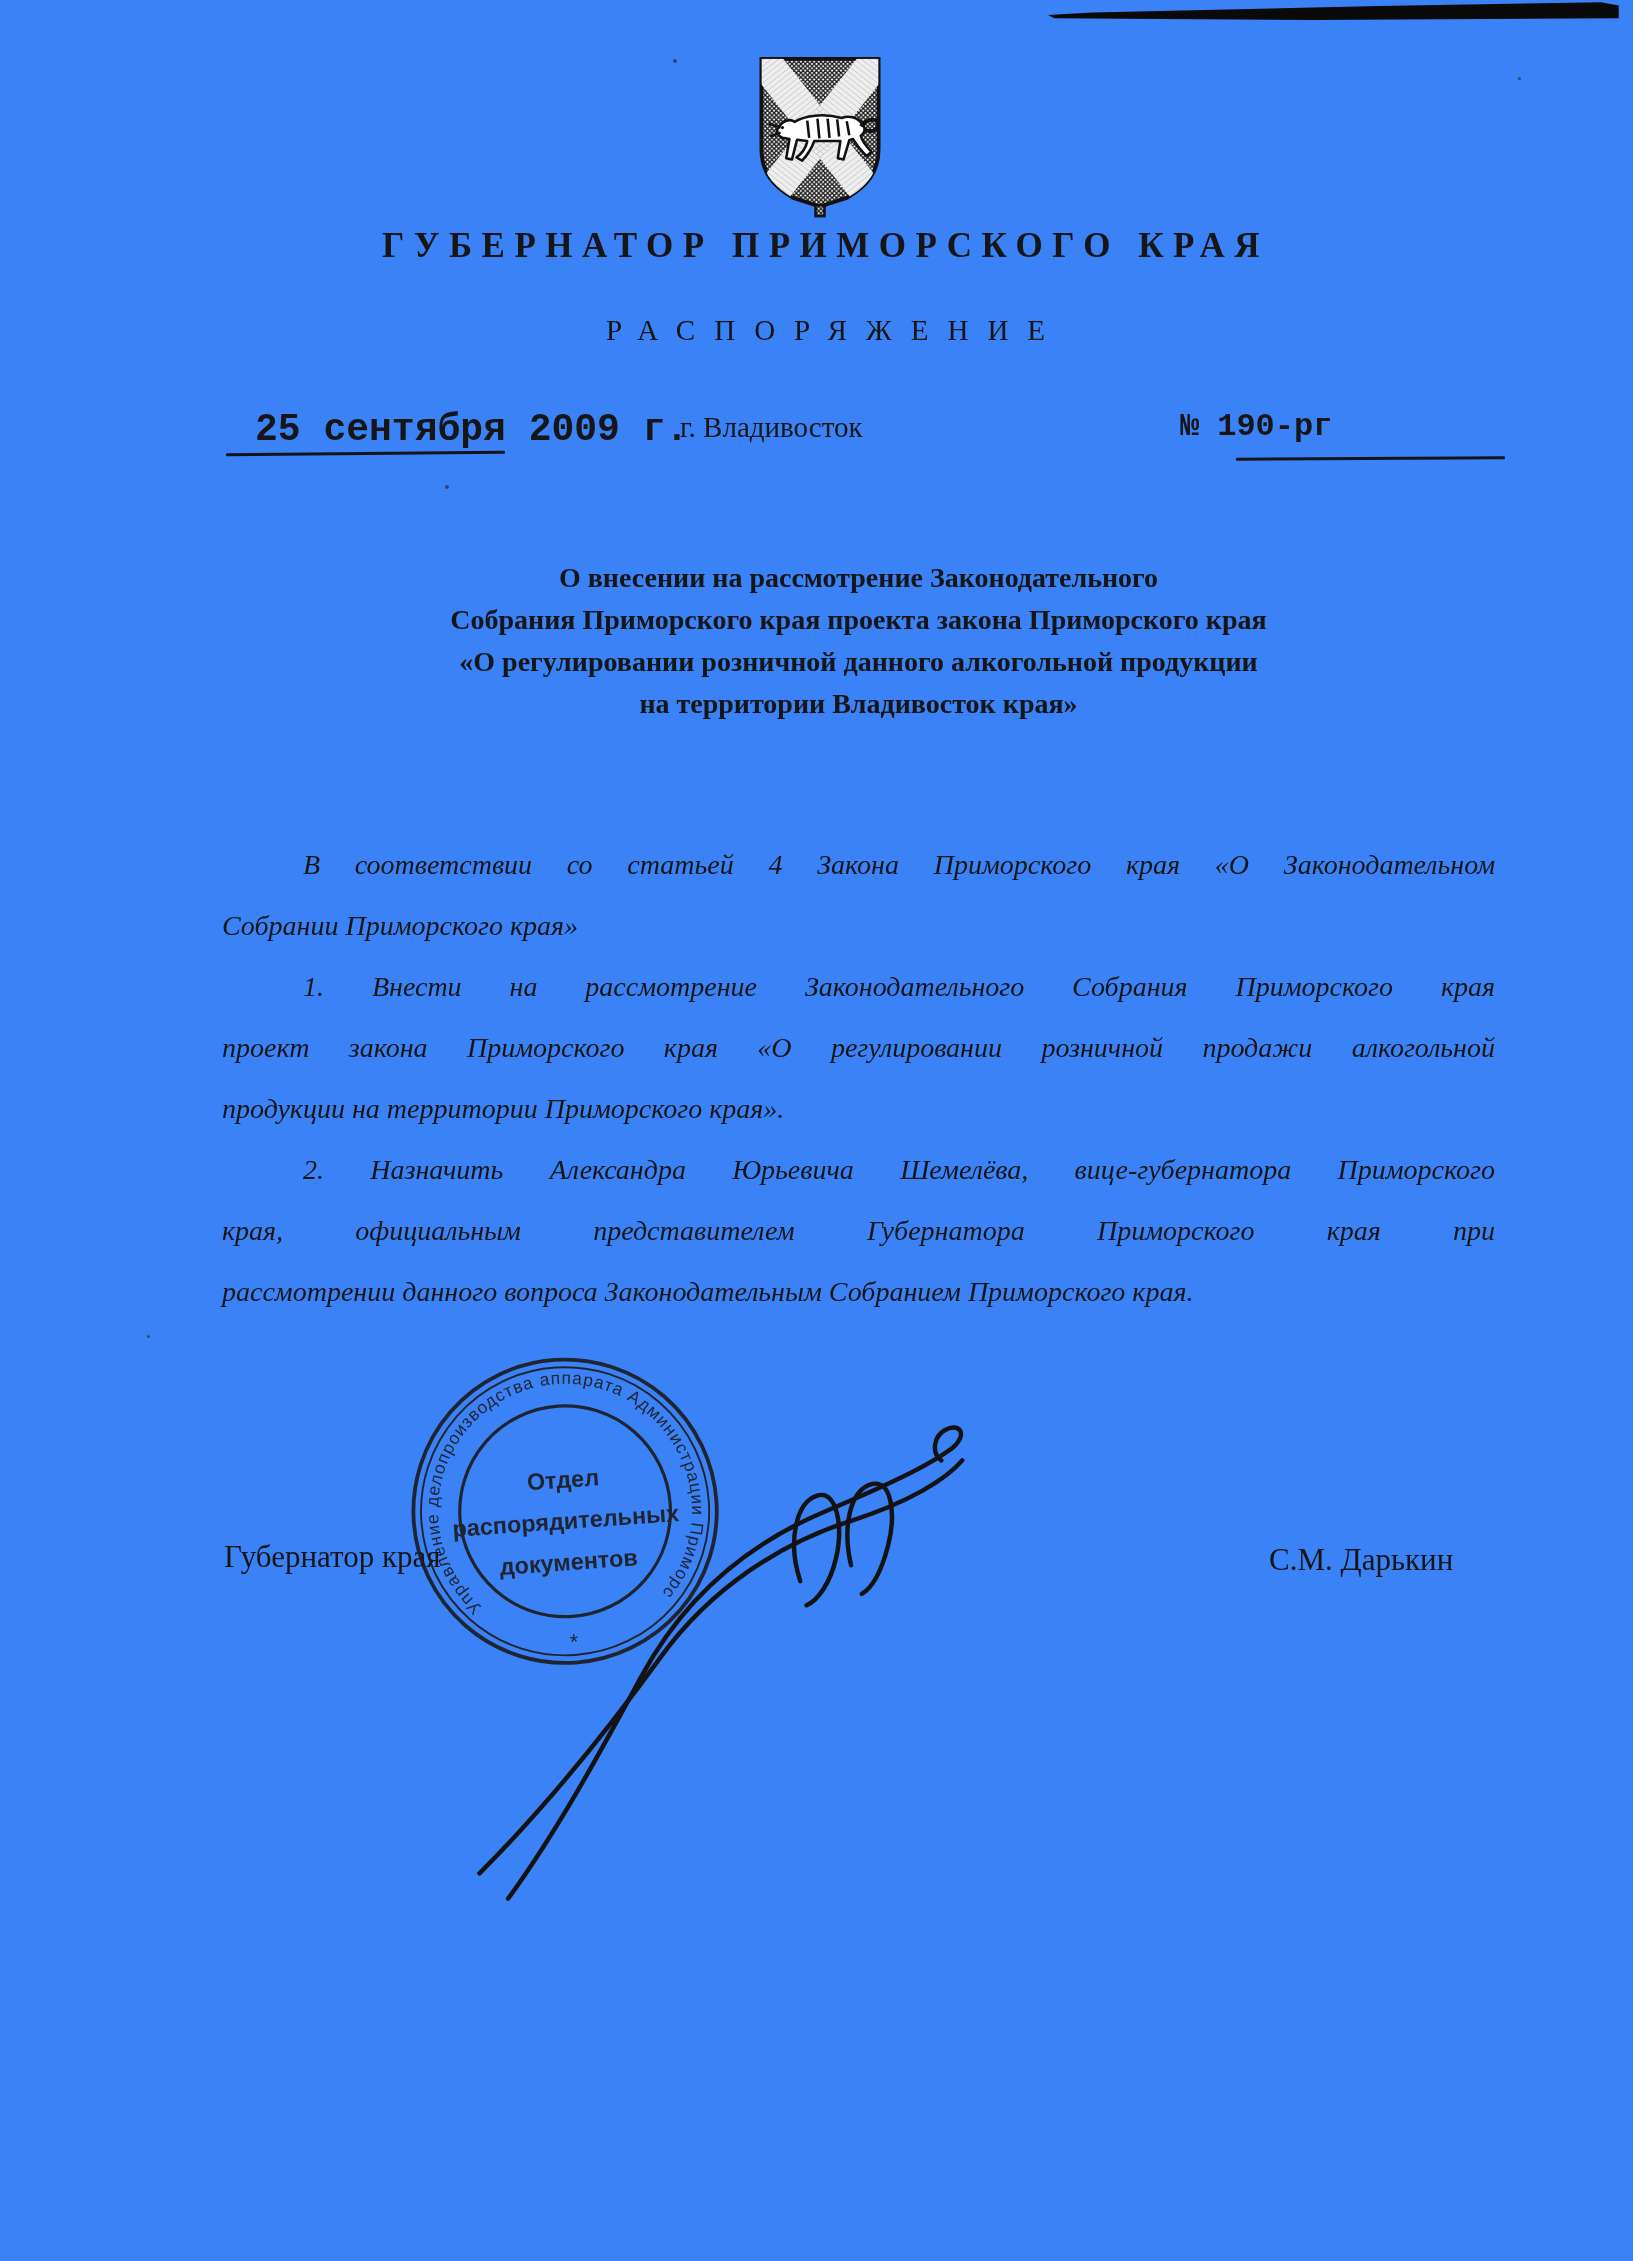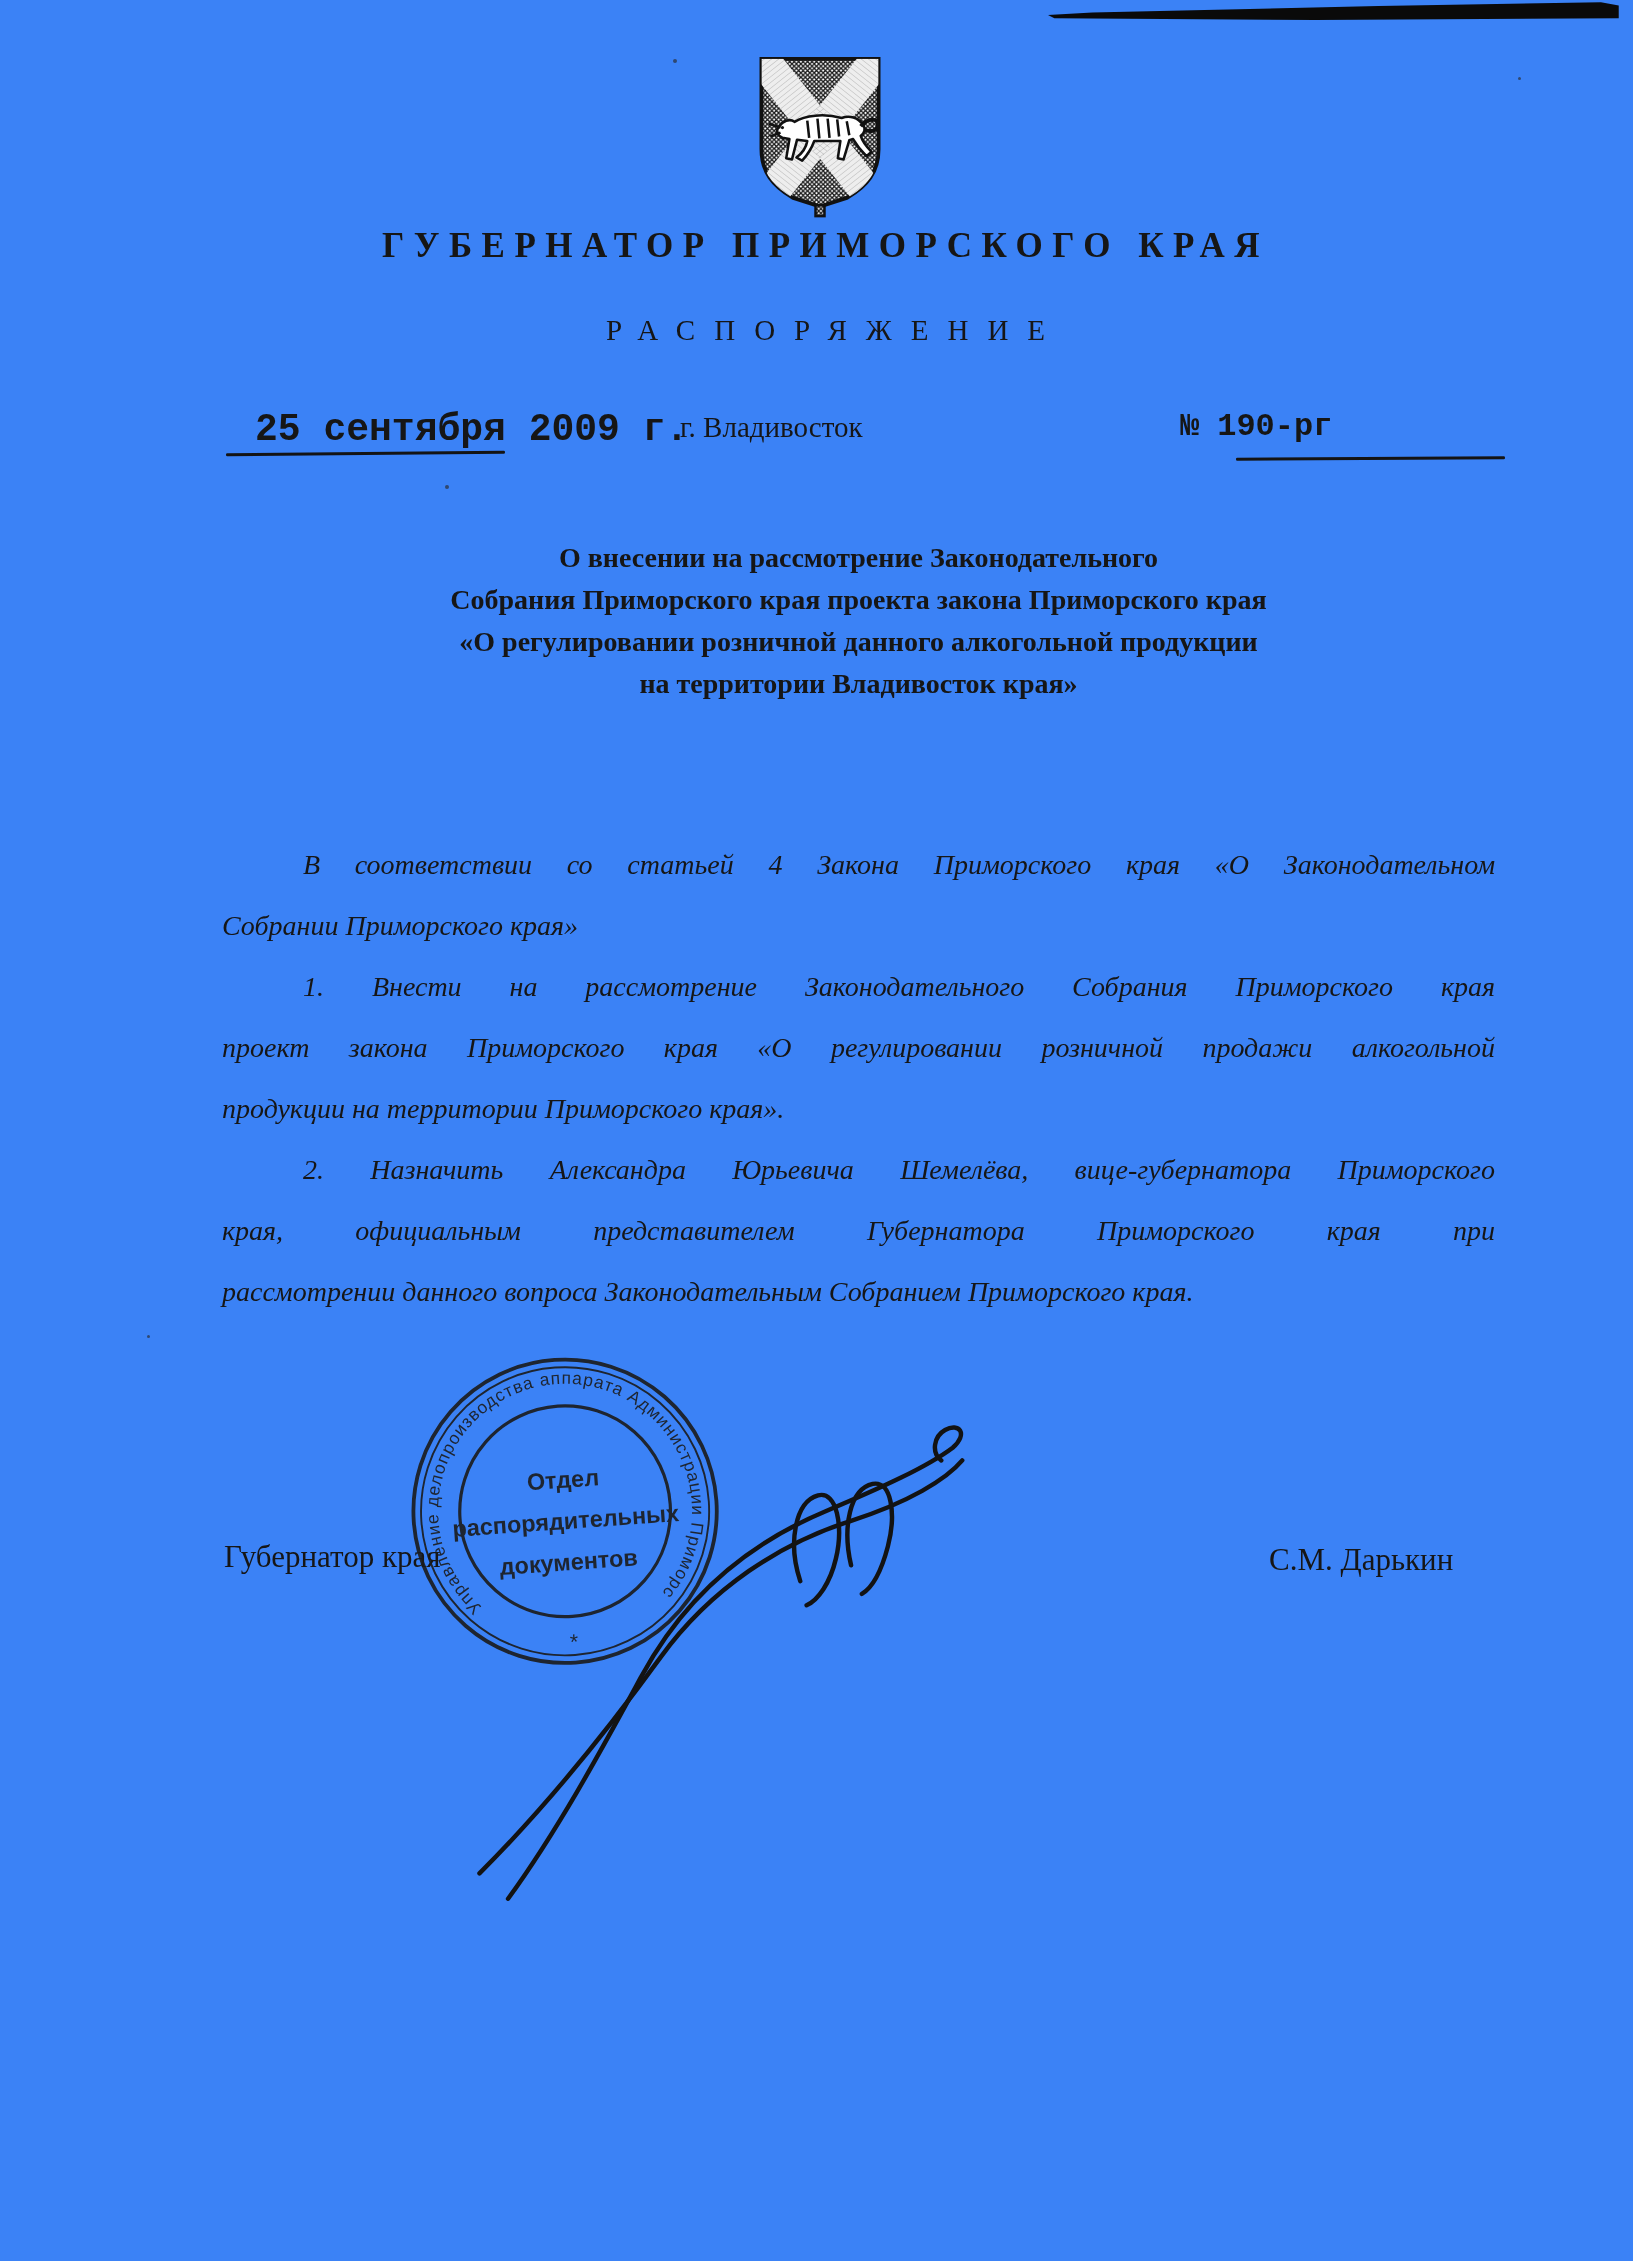--- a/index.html
+++ b/index.html
@@ -25,21 +25,21 @@
   .typed{font-family:"Liberation Mono",monospace;font-weight:700;}
   .req-date{position:absolute;left:255px;top:408px;font-size:38px;}
   .req-place{position:absolute;left:680px;top:411px;font-size:29px;}
   .req-number{position:absolute;left:1180px;top:408px;font-size:32px;}
   .req-number .num{margin-left:18px;}
   .uline{position:absolute;height:3.2px;background:#141414;border-radius:1.3px;}
   .u-date{left:226px;top:452px;width:279px;transform:rotate(-0.5deg);}
   .u-num{left:1236px;top:457px;width:269px;transform:rotate(-0.3deg);}
 
   .title{
-    position:absolute;left:222px;top:537px;width:1273px;text-align:center;
+    position:absolute;left:222px;top:557px;width:1273px;text-align:center;
     font-size:28px;font-weight:700;
   }
   .title .tline{height:42px;line-height:42px;white-space:nowrap;}
 
   .bodytext{position:absolute;left:222px;top:834px;width:1273px;font-size:28px;font-style:italic;}
   .bline{height:61px;line-height:61px;text-align:justify;text-align-last:justify;}
   .bline.last{text-align-last:left;}
   .bline.indent{padding-left:81px;}
 
   .sign-pos{position:absolute;left:224px;top:1539px;font-size:31px;white-space:nowrap;}

